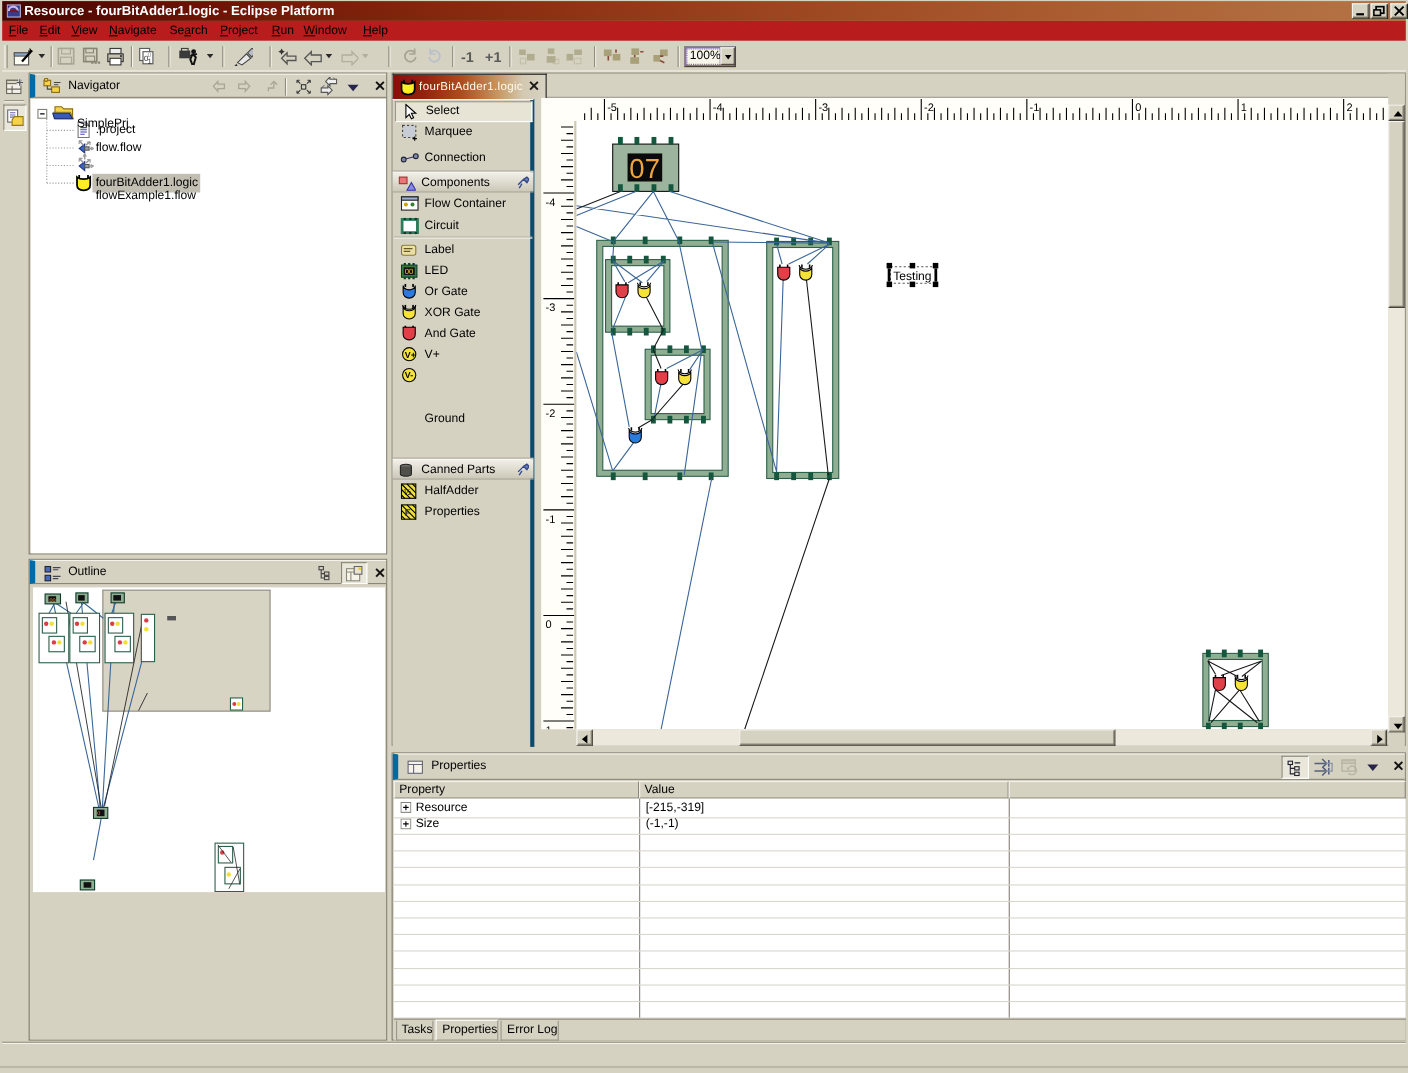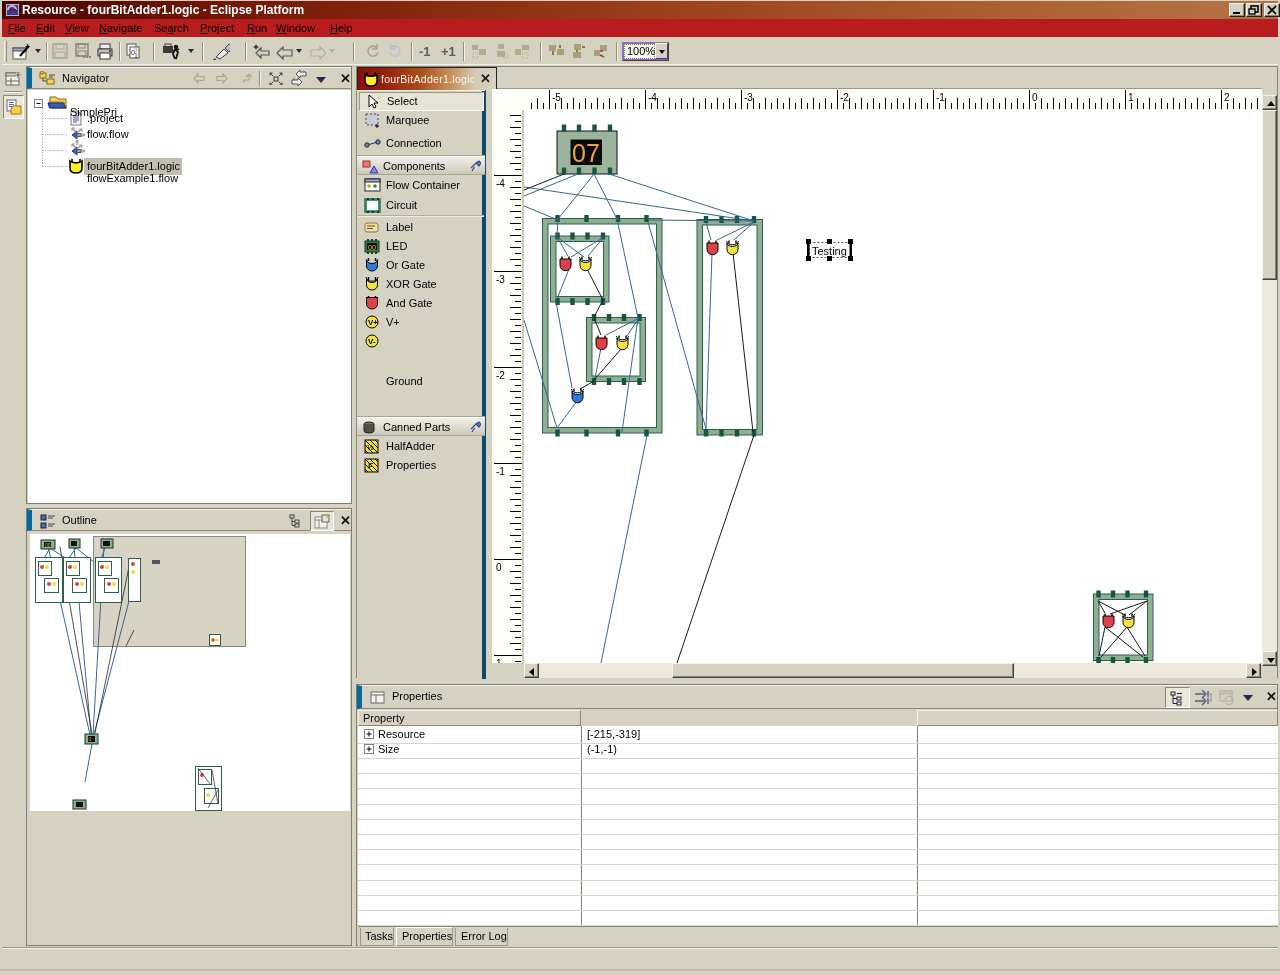--- a/index.html
+++ b/index.html
@@ -759,20 +759,21 @@
         <rect x="2" y="2" width="12" height="10" fill="none" stroke="#b8b4a4" stroke-width="1.3"></rect>
         <rect x="2" y="2" width="12" height="3" fill="#c8c4b4" stroke="#b8b4a4"></rect>
         <path d="M9 8 a4 4 0 1 1 -1 6" fill="none" stroke="#b8b4a4" stroke-width="1.4"></path>
         <path d="M9 8 l-3 1 2 3 Z" fill="#b8b4a4"></path>
       </svg>
     <div class="vmenu" style="left:881px"></div>
     <div class="vx" style="left:904px">✕</div>
   </div>
   <div class="abs" style="left:1px;top:25px;width:920px;height:16px;">
     <div class="abs" style="left:0;top:0;width:223px;height:16px;background:#d6d2c2;border:1px solid #8a8678;border-top-color:#f4f2ec;border-left-color:#f4f2ec;padding:1px 0 0 4px;">Property</div>
+    <div class="abs" style="left:223px;top:0;width:336px;height:16px;background:#d6d2c2;border:1px solid #8a8678;border-top-color:#f4f2ec;border-left-color:#f4f2ec;padding:1px 0 0 4px;">Value</div>
     <div class="abs" style="left:559px;top:0;width:361px;height:16px;background:#d6d2c2;border:1px solid #8a8678;border-top-color:#f4f2ec;border-left-color:#f4f2ec;"></div>
   </div>
   <div class="abs" style="left:1px;top:41px;width:920px;height:200px;background:#fff;">
     <div class="vline" style="left:223px;top:0;height:200px;"></div>
     <div class="vline" style="left:559px;top:0;height:200px;"></div>
     <div class="hline" style="left:0;top:17px;width:920px;"></div>
     <div class="hline" style="left:0;top:32px;width:920px;"></div>
     <div class="hline" style="left:0;top:47px;width:920px;"></div>
     <div class="hline" style="left:0;top:62px;width:920px;"></div>
     <div class="hline" style="left:0;top:78px;width:920px;"></div>

